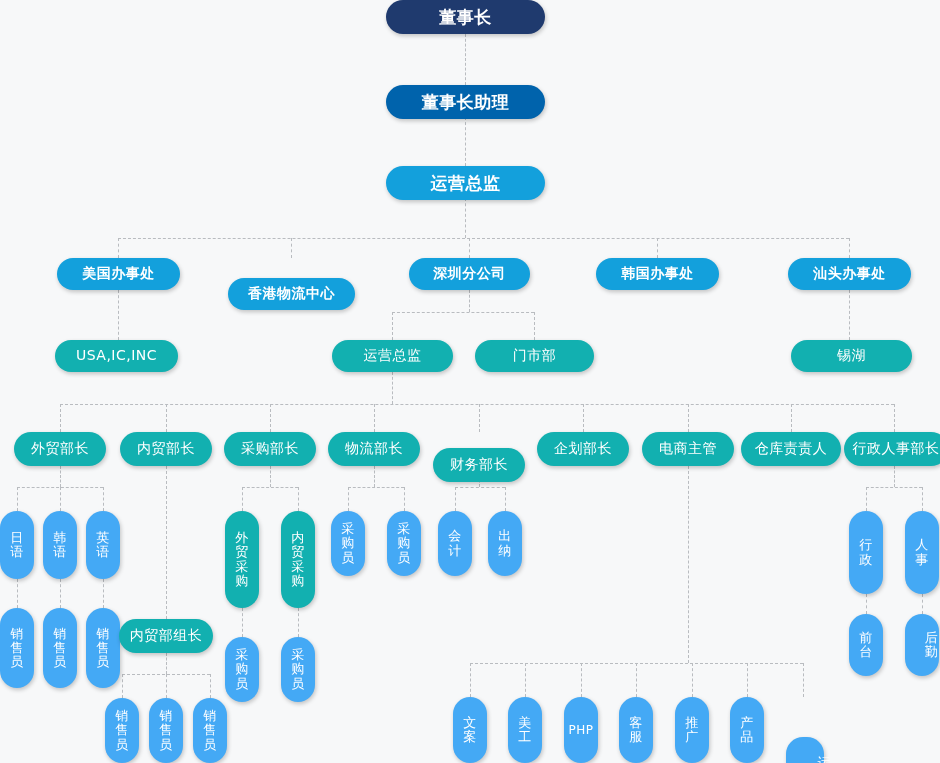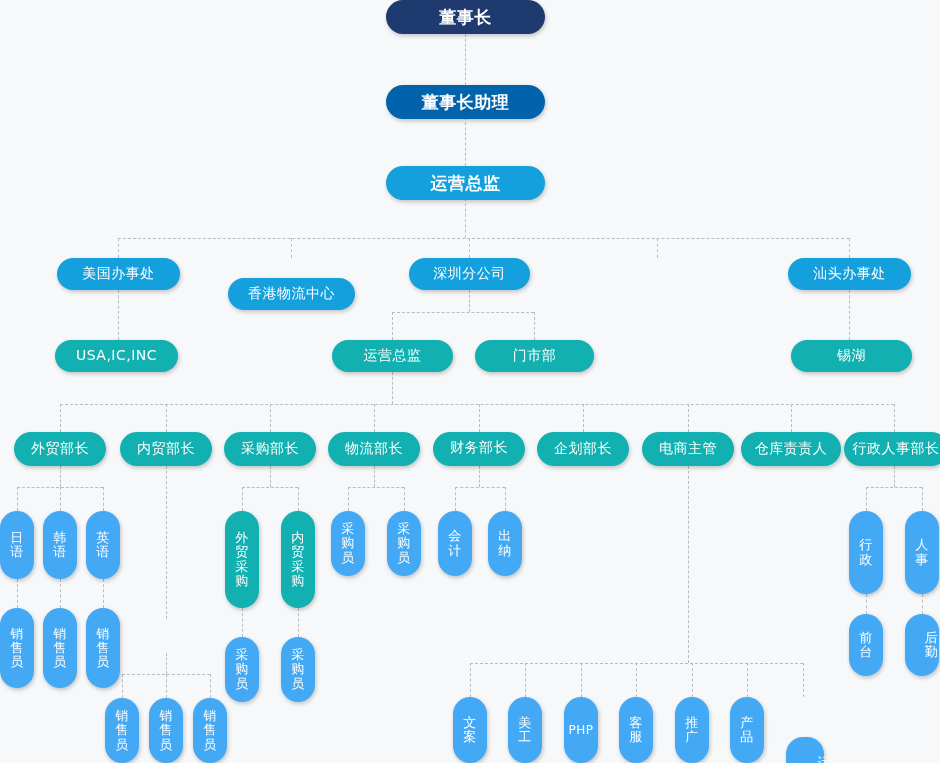--- a/index.html
+++ b/index.html
@@ -32,21 +32,21 @@
     box-shadow:1px 2px 4px rgba(0,0,0,0.22);
     line-height:1.08;
     letter-spacing:0.5px;
     user-select:none;
   }
   .node span{display:block;}
 
   
   .c-navy   {background:#1f3a6e;}
   .c-blue   {background:#0063ac;}
-  .c-cyan   {background:#13a0dc;}
+  .c-cyan   {background:#13a0dc;font-weight:bold;}
   .c-teal   {background:#12b0b0;}
   .c-lblue  {background:#44a9f5;}
 
   
   .big      {height:34px;border-radius:17px;font-size:17px;font-weight:bold;}
   .mid      {height:32px;border-radius:16px;font-size:14px;}
   .dept     {height:34px;border-radius:17px;font-size:14px;}
   .pill     {width:34px;border-radius:17px;font-size:13px;writing-mode:horizontal-tb;
              padding:6px 0;}
   .pill span{width:15px;word-break:break-all;}
@@ -155,20 +155,23 @@
 
   <div class="node mid c-cyan" style="left:57px;top:258px;width:123px;">
     <span>美国办事处</span>
   </div>
   <div class="node mid c-cyan" style="left:228px;top:258px;width:127px;margin-top:20px;">
     <span>香港物流中心</span>
   </div>
   <div class="node mid c-cyan" style="left:409px;top:258px;width:121px;">
     <span>深圳分公司</span>
   </div>
+  <div class="node mid c-cyan" style="left:596px;top:258px;width:123px;">
+    <span>韩国办事处</span>
+  </div>
   <div class="node mid c-cyan" style="left:788px;top:258px;width:123px;">
     <span>汕头办事处</span>
   </div>
 
   <div class="node mid c-teal" style="left:55px;top:340px;width:123px;">
     <span>USA,IC,INC</span>
   </div>
   <div class="node mid c-teal" style="left:332px;top:340px;width:121px;">
     <span>运营总监</span>
   </div>
@@ -184,21 +187,21 @@
   </div>
   <div class="node dept c-teal" style="left:120px;top:432px;width:92px;">
     <span>内贸部长</span>
   </div>
   <div class="node dept c-teal" style="left:224px;top:432px;width:92px;">
     <span>采购部长</span>
   </div>
   <div class="node dept c-teal" style="left:328px;top:432px;width:92px;">
     <span>物流部长</span>
   </div>
-  <div class="node dept c-teal" style="left:433px;top:432px;width:92px;font-family:Liberation Mono, monospace;">
+  <div class="node dept c-teal" style="left:433px;top:448px;width:92px;">
     <span>财务部长</span>
   </div>
   <div class="node dept c-teal" style="left:537px;top:432px;width:92px;">
     <span>企划部长</span>
   </div>
   <div class="node dept c-teal" style="left:642px;top:432px;width:92px;">
     <span>电商主管</span>
   </div>
   <div class="node dept c-teal" style="left:741px;top:432px;width:100px;">
     <span>仓库责责人</span>
@@ -220,20 +223,23 @@
   <div class="node pill c-lblue" style="left:0px;top:608px;height:80px;">
     <span>销售员</span>
   </div>
   <div class="node pill c-lblue" style="left:43px;top:608px;height:80px;">
     <span>销售员</span>
   </div>
   <div class="node pill c-lblue" style="left:86px;top:608px;height:80px;">
     <span>销售员</span>
   </div>
 
+  <div class="node mid c-teal" style="left:119px;top:619px;width:94px;border-radius:17px;height:34px;">
+    <span>内贸部组长</span>
+  </div>
   <div class="node pill c-lblue" style="left:105px;top:698px;height:65px;">
     <span>销售员</span>
   </div>
   <div class="node pill c-lblue" style="left:149px;top:698px;height:65px;">
     <span>销售员</span>
   </div>
   <div class="node pill c-lblue" style="left:193px;top:698px;height:65px;">
     <span>销售员</span>
   </div>
 

